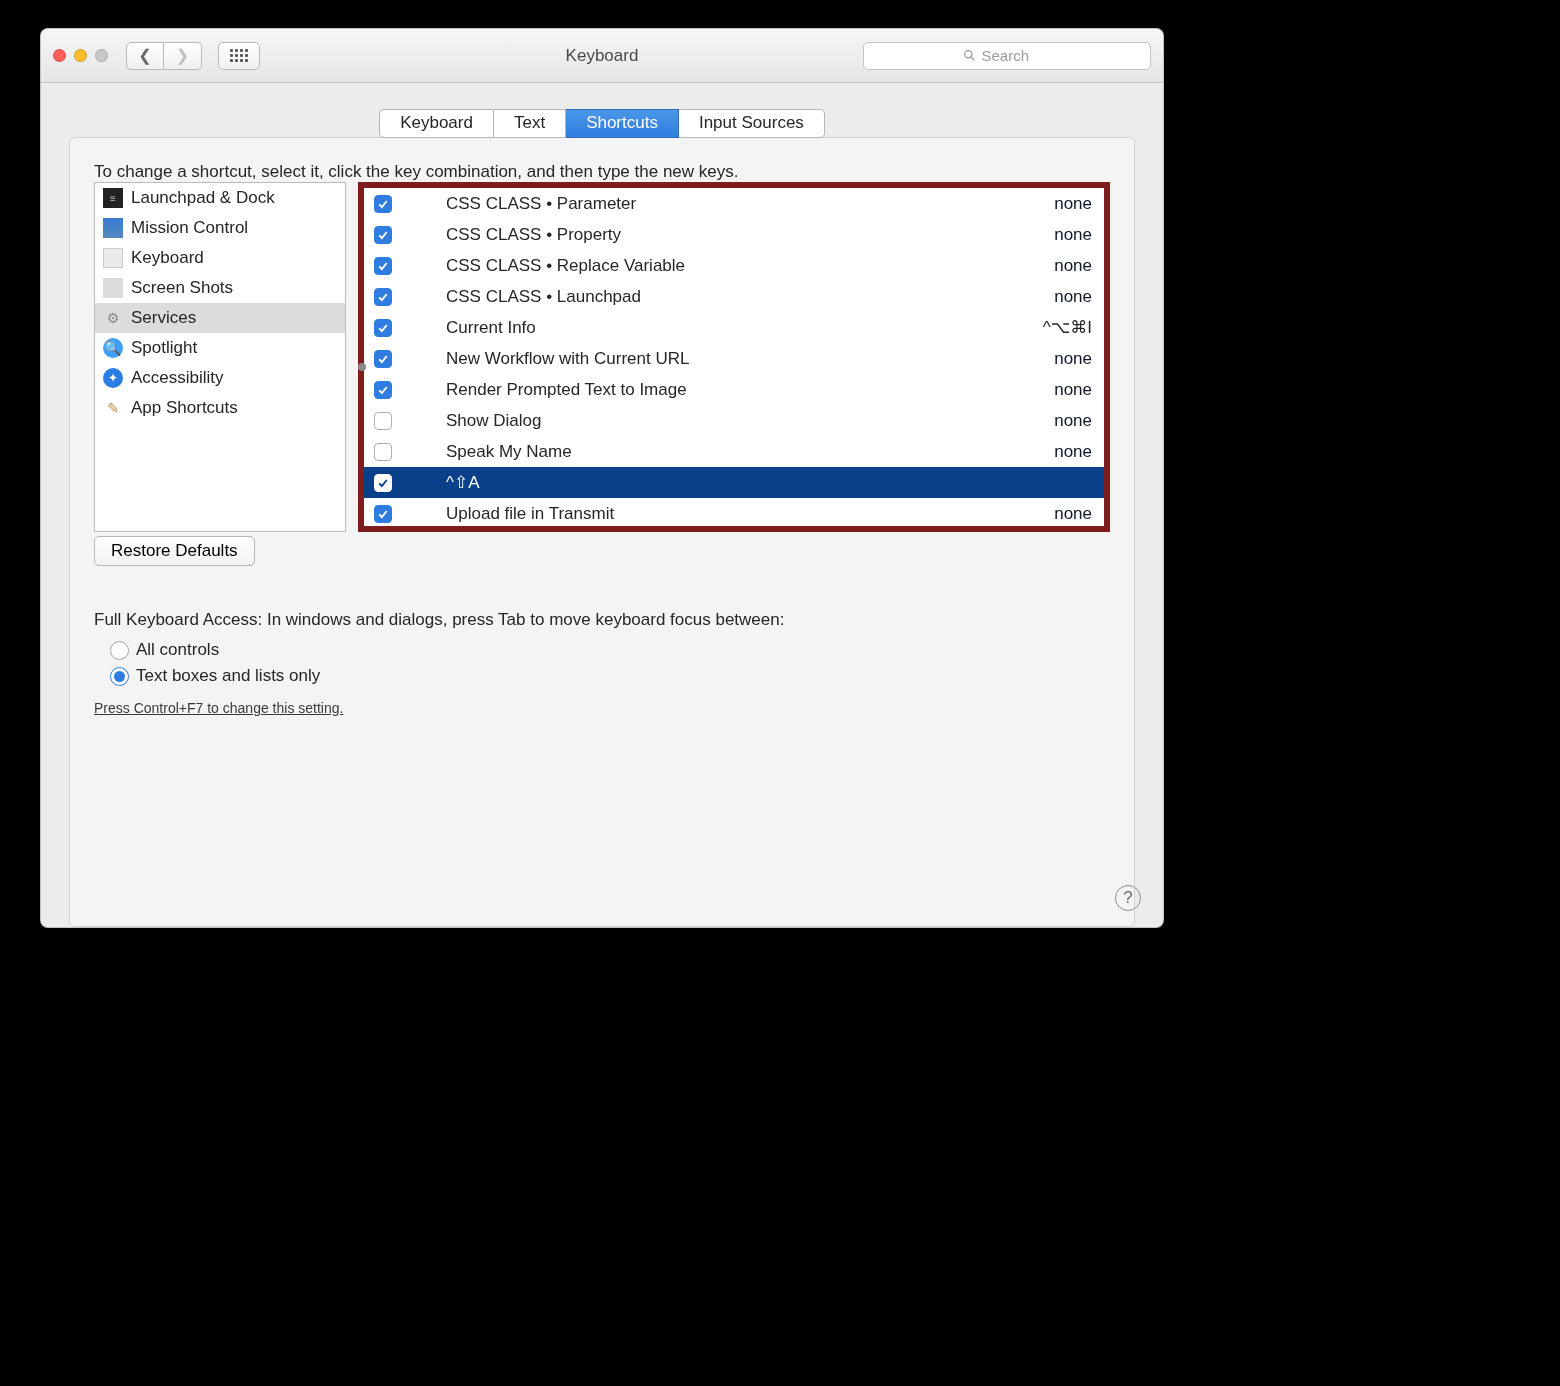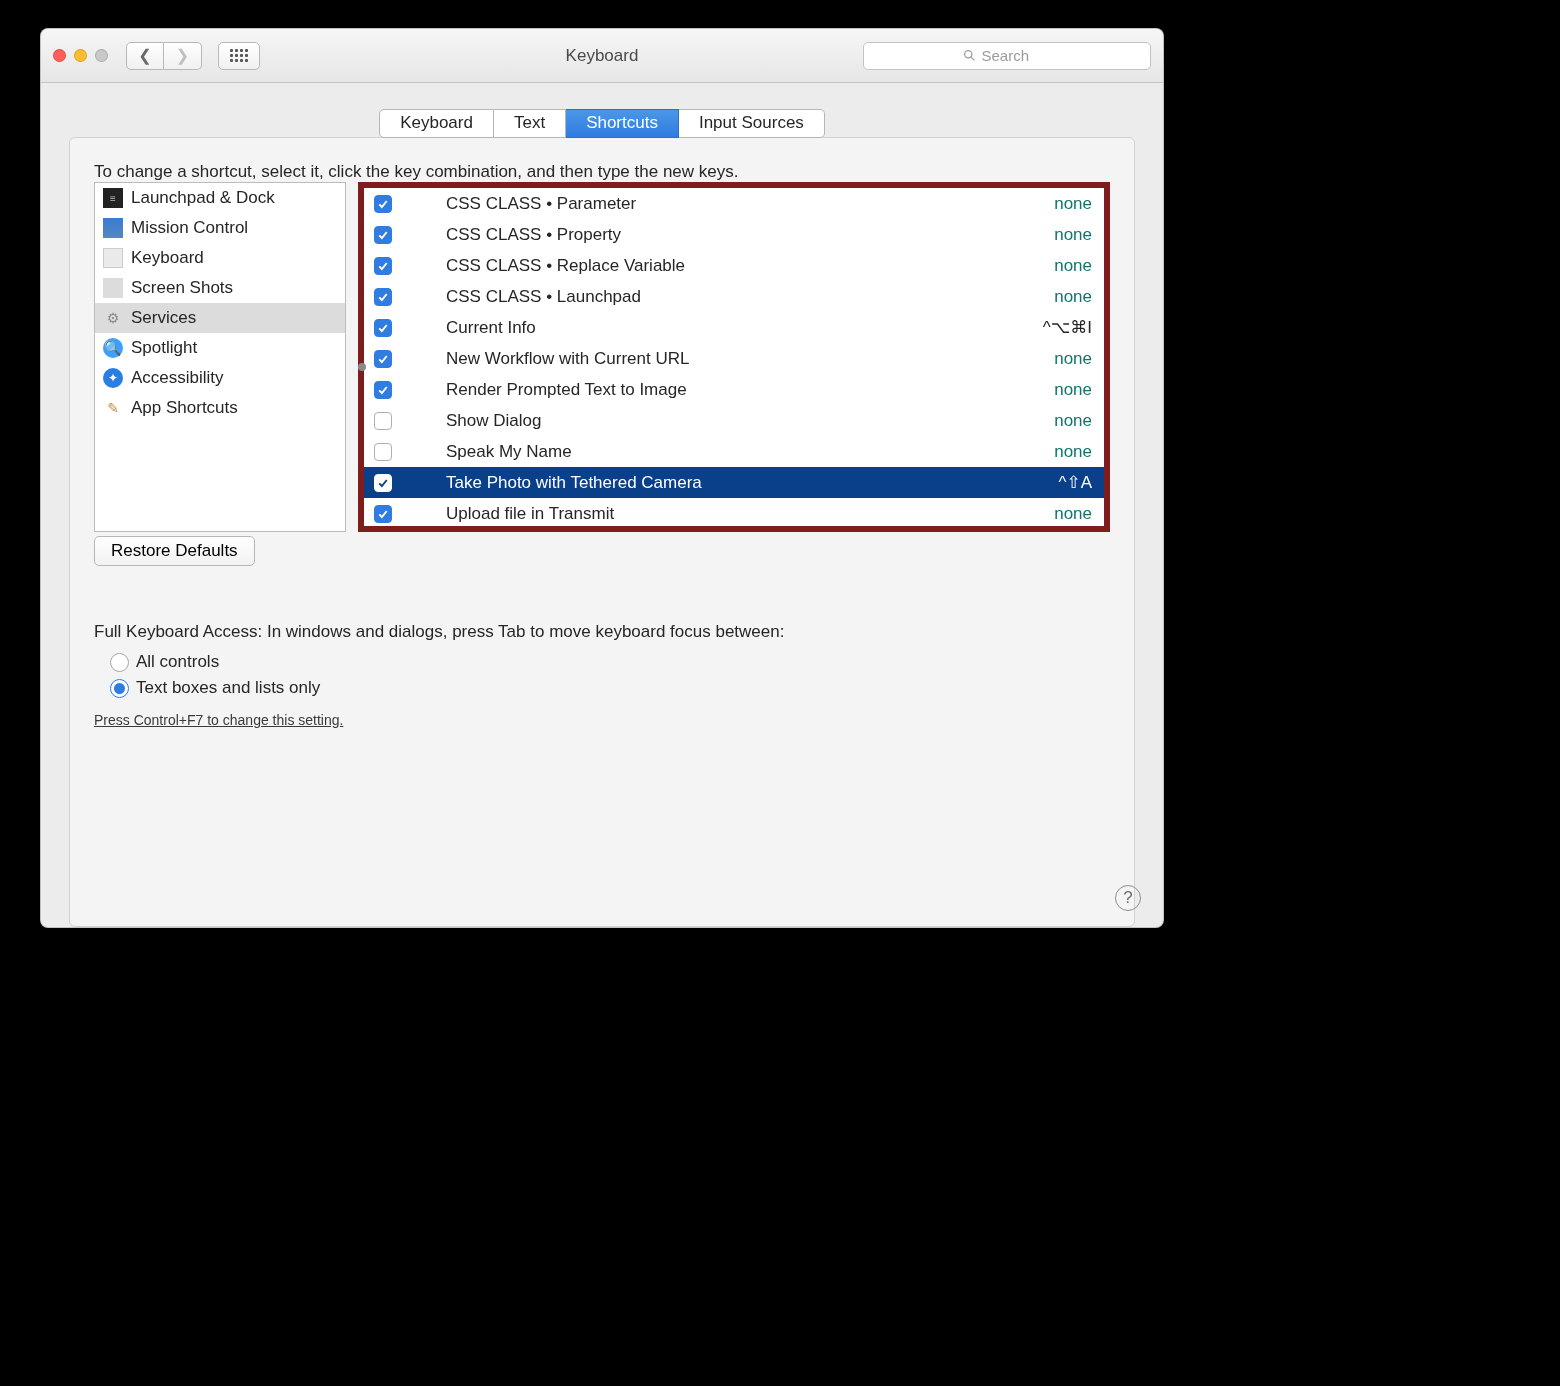--- a/index.html
+++ b/index.html
@@ -160,31 +160,31 @@
     display:inline-flex;align-items:center;justify-content:center;
     margin-right: 54px;
     flex-shrink:0;
   }
   .sc-check.checked { background:#2f7de0; border-color:#2f7de0;}
   .sc-check svg { width:12px;height:12px; stroke:#fff; stroke-width:2.5; fill:none;}
   .sc-row.selected .sc-check.checked { background:#fff; border-color:#fff;}
   .sc-row.selected .sc-check.checked svg{ stroke:#0a3f8a;}
   .sc-label { flex:1; white-space:nowrap; overflow:hidden; text-overflow:ellipsis;}
   .sc-key { color:#262626; font-size:17px; white-space:nowrap;}
-  .sc-key.none { color:#0f766e;}
+  .sc-key.none { color:#0f172a;}
   .sc-row.selected .sc-key { color:#fff;}
 
   .restore-row { display:flex; justify-content:flex-start; margin-top:4px;}
   .restore-btn {
     font-size:17px; padding:4px 16px;
     background:linear-gradient(#ffffff,#f2f2f2);
     border:1px solid #b7b7b7; border-radius:5px;
   }
 
-  .fka { margin-top:56px; font-size:17px; color:#262626;}
+  .fka { margin-top:44px; font-size:17px; color:#262626;}
   .radios { margin-top:10px; margin-left:16px; display:flex; flex-direction:column; gap:6px;}
   .radio {
     display:flex; align-items:center; gap:7px;
     font-size:17px; color:#262626;
   }
   .radio-dot {
     width:19px;height:19px;border-radius:50%; border:1px solid #a7a7a7; background:#fff;
     display:inline-flex;align-items:center;justify-content:center;
   }
   .radio-dot.checked { border-color:#2f7de0;}
@@ -378,21 +378,20 @@
               <span class="sc-check"></span>
               <span class="sc-label">Speak My Name</span>
               <span class="sc-key none">none</span>
             </div>
             <div class="sc-row selected">
               <span class="sc-check checked">
                 <svg viewBox="0 0 16 16">
                   <polyline points="3,8.5 6.5,12 13,4"></polyline>
                 </svg>
               </span>
-              <span class="sc-label">Take Photo with Tethered Camera</span>
               <span class="sc-key">^⇧A</span>
             </div>
             <div class="sc-row">
               <span class="sc-check checked">
                 <svg viewBox="0 0 16 16">
                   <polyline points="3,8.5 6.5,12 13,4"></polyline>
                 </svg>
               </span>
               <span class="sc-label">Upload file in Transmit</span>
               <span class="sc-key none">none</span>

